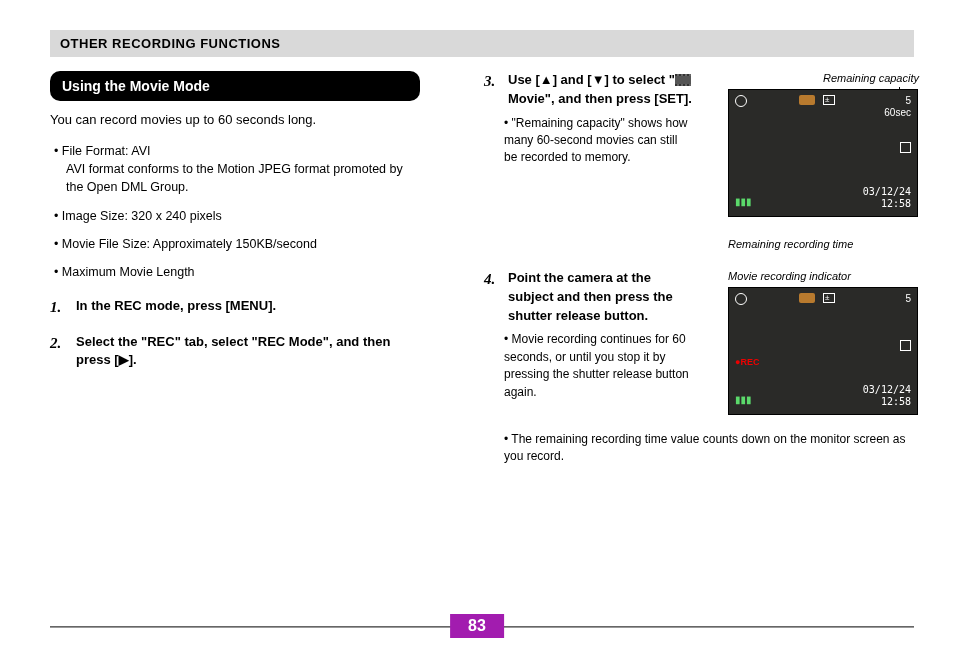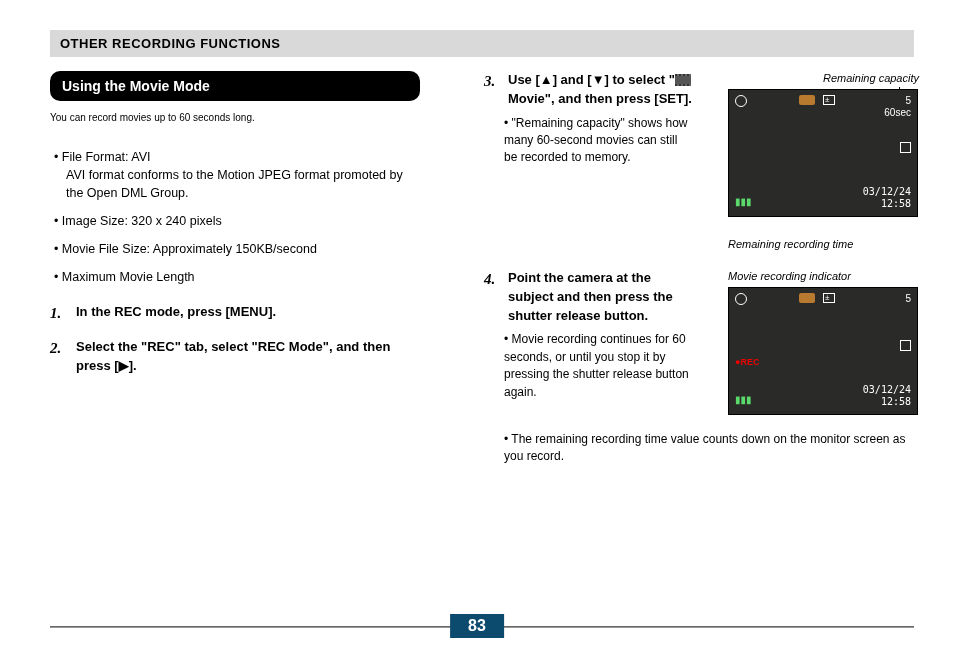--- a/index.html
+++ b/index.html
@@ -46,21 +46,21 @@
   .section-title {
     background: #000;
     color: #fff;
     font-weight: bold;
     font-size: 14px;
     padding: 5px 12px;
     border-radius: 10px;
     width: 370px;
     margin-bottom: 10px;
   }
-  .intro { margin-bottom: 22px; font-size: 10px; }
+  .intro { margin-bottom: 12px; font-size: 13px; }
   .bullets { padding-left: 4px; }
   .bullets .item { margin-bottom: 10px; }
   .bullets .dot::before { content: "• "; }
   .sub { padding-left: 20px; }
   .sub .dash::before { content: "— "; }
   .steps .step { display: flex; gap: 8px; margin-bottom: 14px; }
   .steps .num {
     font-weight: bold;
     font-style: italic;
     font-size: 15px;
@@ -196,21 +196,21 @@
     right: 40px;
     border-top: 1px solid #666;
     border-bottom: 1px solid #999;
     height: 1px;
   }
   .page-num {
     position: absolute;
     bottom: 8px;
     left: 50%;
     transform: translateX(-50%);
-    background: #0c4a6e;
+    background: #a21caf;
     color: #fff;
     font-weight: bold;
     font-size: 16px;
     padding: 3px 18px;
   }
 </style>
 </head>
 <body>
 
 <div class="header-bar">OTHER RECORDING FUNCTIONS</div>

